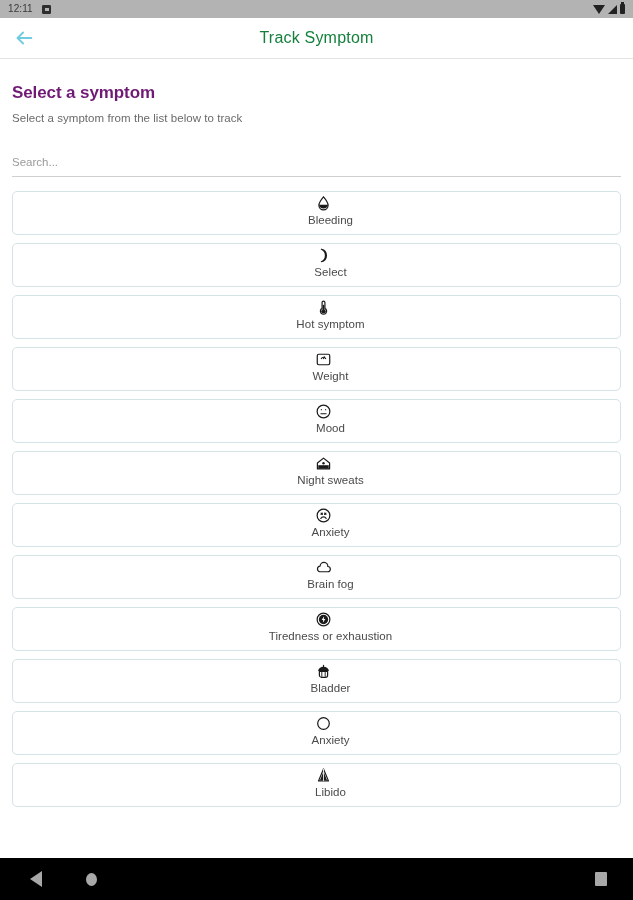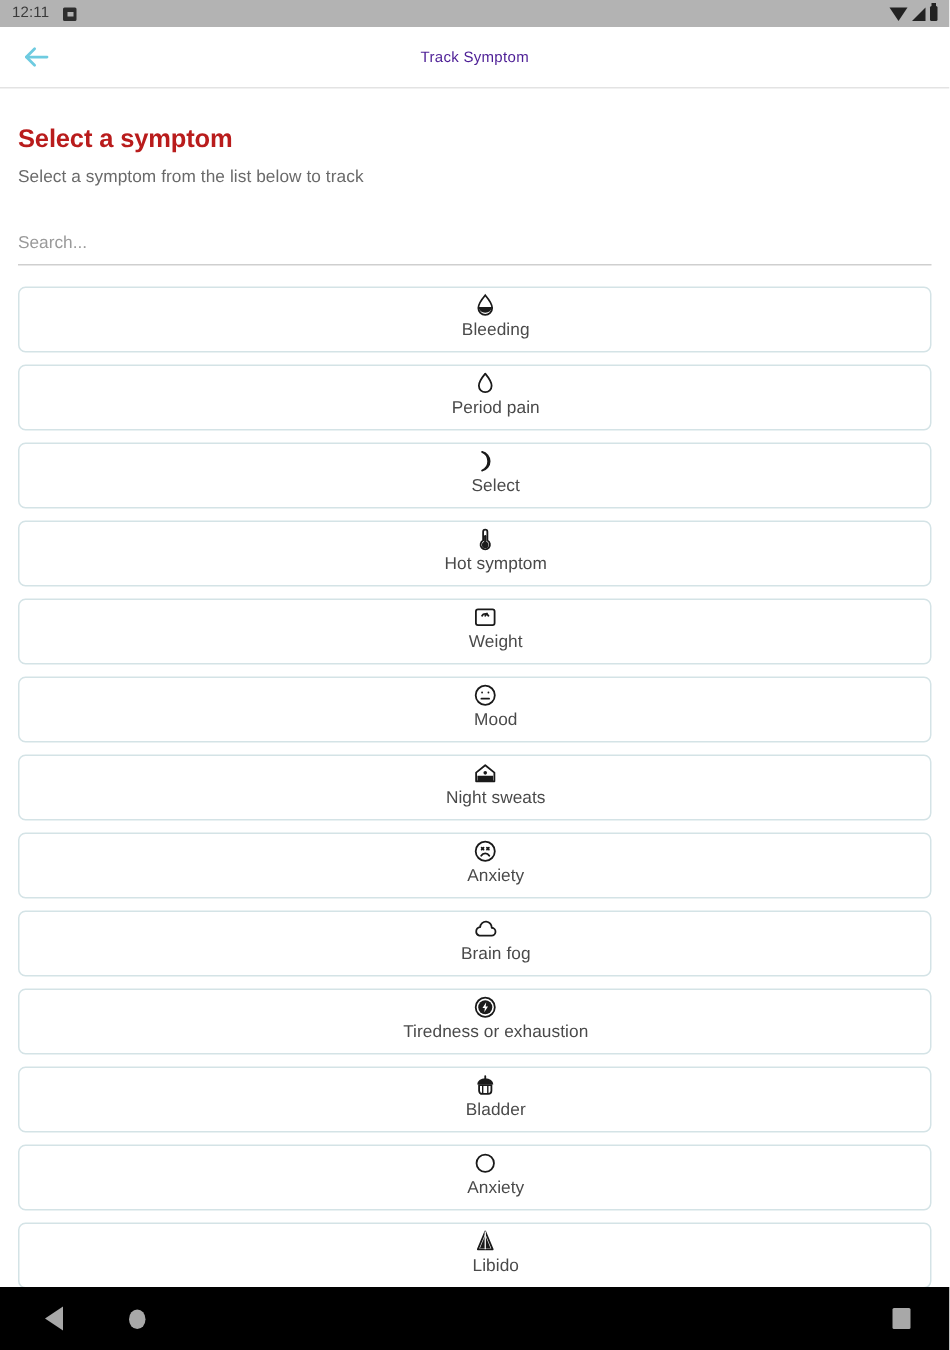--- a/index.html
+++ b/index.html
@@ -105,36 +105,36 @@
     width: 32px;
     height: 32px;
     display: flex;
     align-items: center;
     justify-content: center;
     cursor: pointer;
   }
   .appbar-title {
     width: 100%;
     text-align: center;
-    font-size: 10px;
-    color: #4c1d95;
+    font-size: 16px;
+    color: #15803d;
     letter-spacing: 0.2px;
   }
 
   
   .content {
     flex: 1 1 auto;
     overflow: hidden;
     padding: 0 12px;
     position: relative;
   }
   .page-title {
     font-size: 17px;
     font-weight: bold;
-    color: #b91c1c;
+    color: #701a75;
     margin-top: 24px;
     letter-spacing: -0.1px;
   }
   .page-sub {
     font-size: 11.5px;
     color: #6a6a6a;
     margin-top: 9px;
     letter-spacing: 0.05px;
   }
 
@@ -270,28 +270,20 @@
               <path d="M12 2.6 C12 2.6 5.5 10.2 5.5 14.6 A6.5 6.5 0 0 0 18.5 14.6 C18.5 10.2 12 2.6 12 2.6 Z" fill="none" stroke="#1a1a1a" stroke-width="1.7"></path>
               <path d="M5.7 14.2 A6.5 6.5 0 0 0 18.3 14.2 A6.5 6.5 0 0 1 5.7 14.2 Z" fill="#1a1a1a"></path>
               <path d="M5.6 13.6 L18.4 13.6 A6.5 6.5 0 0 1 5.6 13.6 Z" fill="#1a1a1a"></path>
             </svg>
           </span>
           <span class="sym-label">Bleeding</span>
         </div>
         <div class="sym-card">
           <span class="sym-icon">
             <svg width="17" height="17" viewBox="0 0 24 24" fill="none" stroke="#1a1a1a" stroke-width="1.7" stroke-linecap="round" stroke-linejoin="round">
-              <path d="M12 3 C12 3 6 10.2 6 14.4 A6 6 0 0 0 18 14.4 C18 10.2 12 3 12 3 Z"></path>
-            </svg>
-          </span>
-          <span class="sym-label">Period pain</span>
-        </div>
-        <div class="sym-card">
-          <span class="sym-icon">
-            <svg width="17" height="17" viewBox="0 0 24 24" fill="none" stroke="#1a1a1a" stroke-width="1.7" stroke-linecap="round" stroke-linejoin="round">
               <path d="M9 3.2 A9 9 0 0 1 9 20.8 A9.6 9.6 0 0 0 9 3.2 Z"></path>
             </svg>
           </span>
           <span class="sym-label">Select</span>
         </div>
         <div class="sym-card">
           <span class="sym-icon">
             <svg width="17" height="17" viewBox="0 0 24 24">
               <path d="M12 3 a2 2 0 0 1 2 2 v8.2 a4.4 4.4 0 1 1 -4 0 V5 a2 2 0 0 1 2 -2 z" fill="none" stroke="#1a1a1a" stroke-width="1.7"></path>
               <circle cx="12" cy="17.4" r="3.1" fill="#1a1a1a"></circle>

